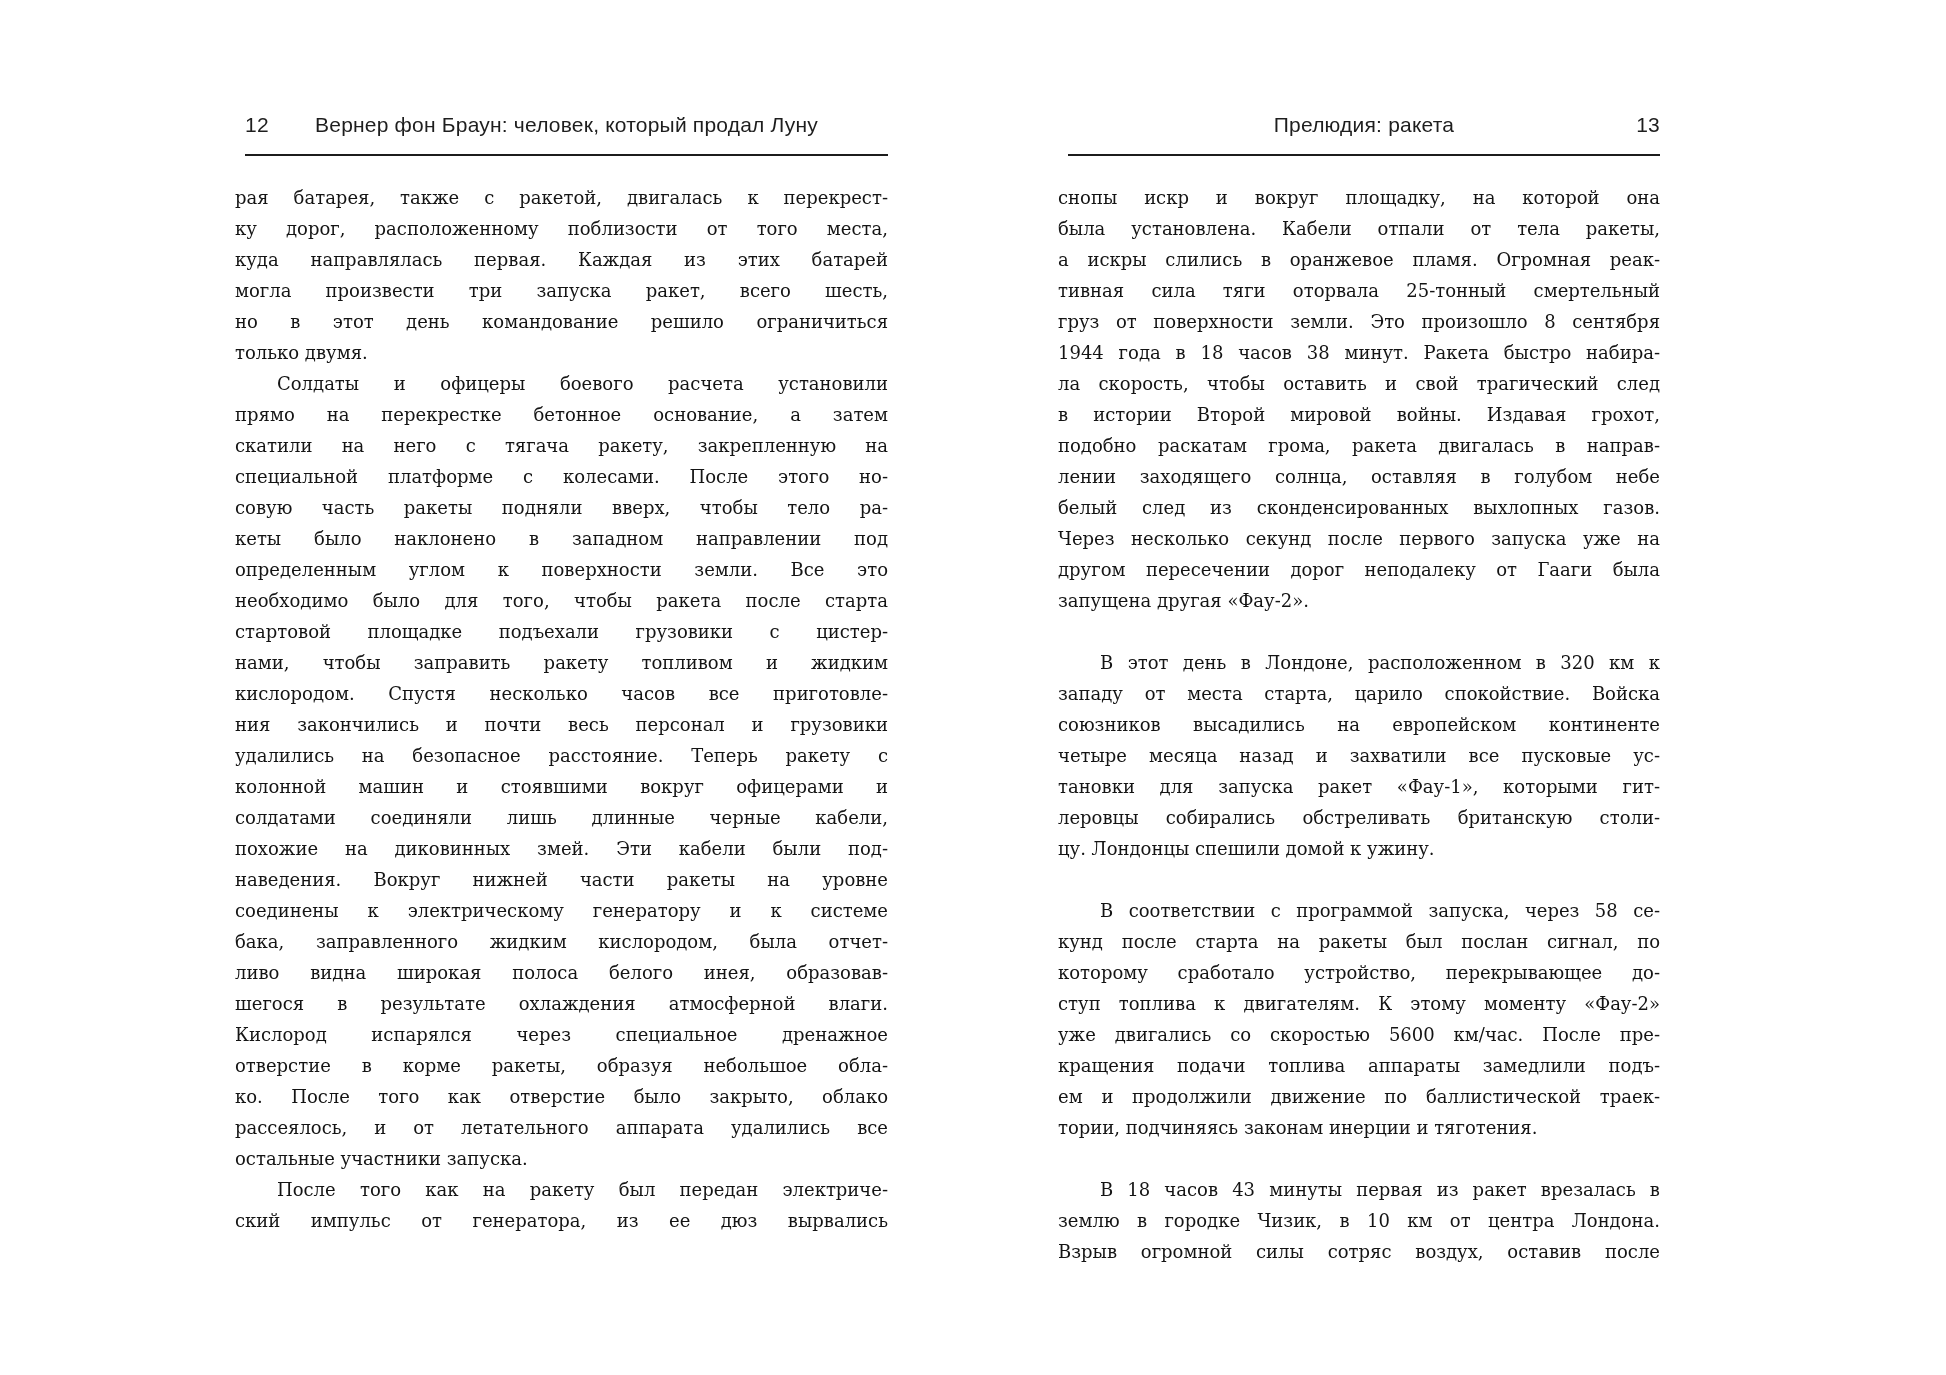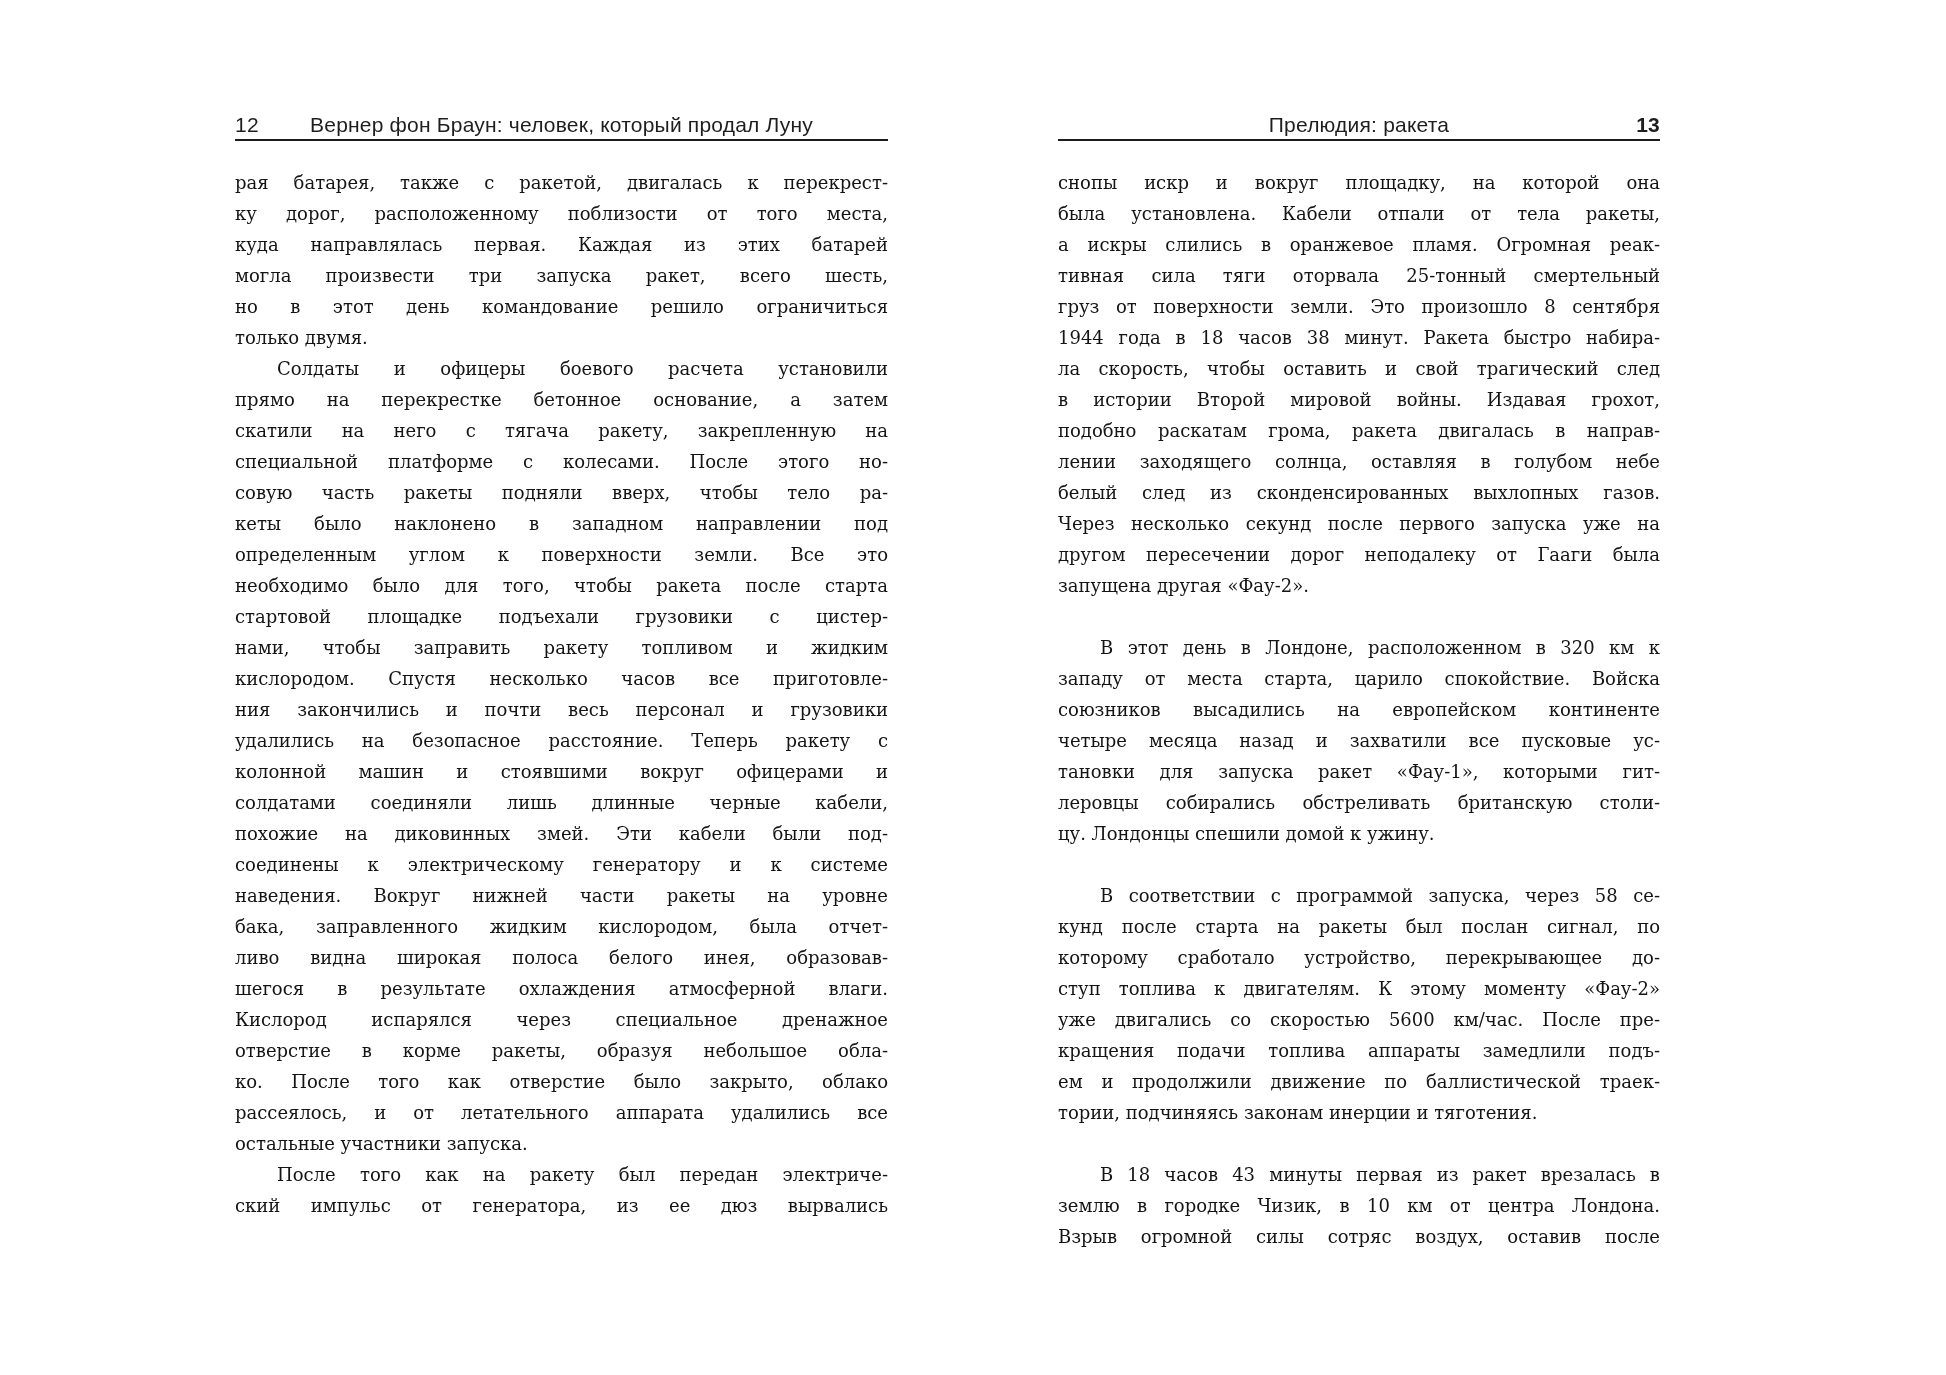--- a/index.html
+++ b/index.html
@@ -17,26 +17,27 @@
   .running-head {
     position: relative;
     margin-top: 111px;
     height: 27px;
     line-height: 27px;
     text-align: center;
     font-family: "Liberation Sans", sans-serif;
     font-size: 21px;
     color: #1e1e1e;
     border-bottom: 2px solid #1c1c1c;
-    padding-bottom: 1px;
+    padding-bottom: 16px;
     letter-spacing: 0.2px;
+    margin-left: 10px;
   }
   .pagenum { position: absolute; top: 0; font-family: "Liberation Sans", sans-serif; }
   .page.left  .pagenum { left: 0; }
-  .page.right .pagenum { right: 0; font-weight: bold; }
+  .page.right .pagenum { right: 0; }
 
   .body-text {
     margin-top: 26px;
     font-size: 18px;
     color: #141414;
   }
   .line {
     height: 31px;
     line-height: 31px;
     text-align: justify;
@@ -77,22 +78,22 @@
           <div class="line">определенным углом к поверхности земли. Все это</div>
           <div class="line">необходимо было для того, чтобы ракета после старта</div>
           <div class="line">стартовой площадке подъехали грузовики с цистер-</div>
           <div class="line">нами, чтобы заправить ракету топливом и жидким</div>
           <div class="line">кислородом. Спустя несколько часов все приготовле-</div>
           <div class="line">ния закончились и почти весь персонал и грузовики</div>
           <div class="line">удалились на безопасное расстояние. Теперь ракету с</div>
           <div class="line">колонной машин и стоявшими вокруг офицерами и</div>
           <div class="line">солдатами соединяли лишь длинные черные кабели,</div>
           <div class="line">похожие на диковинных змей. Эти кабели были под-</div>
+          <div class="line">наведения. Вокруг нижней части ракеты на уровне</div>
           <div class="line">соединены к электрическому генератору и к системе</div>
-          <div class="line">наведения. Вокруг нижней части ракеты на уровне</div>
           <div class="line">бака, заправленного жидким кислородом, была отчет-</div>
           <div class="line">ливо видна широкая полоса белого инея, образовав-</div>
           <div class="line">шегося в результате охлаждения атмосферной влаги.</div>
           <div class="line">Кислород испарялся через специальное дренажное</div>
           <div class="line">отверстие в корме ракеты, образуя небольшое обла-</div>
           <div class="line">ко. После того как отверстие было закрыто, облако</div>
           <div class="line">рассеялось, и от летательного аппарата удалились все</div>
           <div class="line final">остальные участники запуска.</div>
         </div>
         <div class="para">

